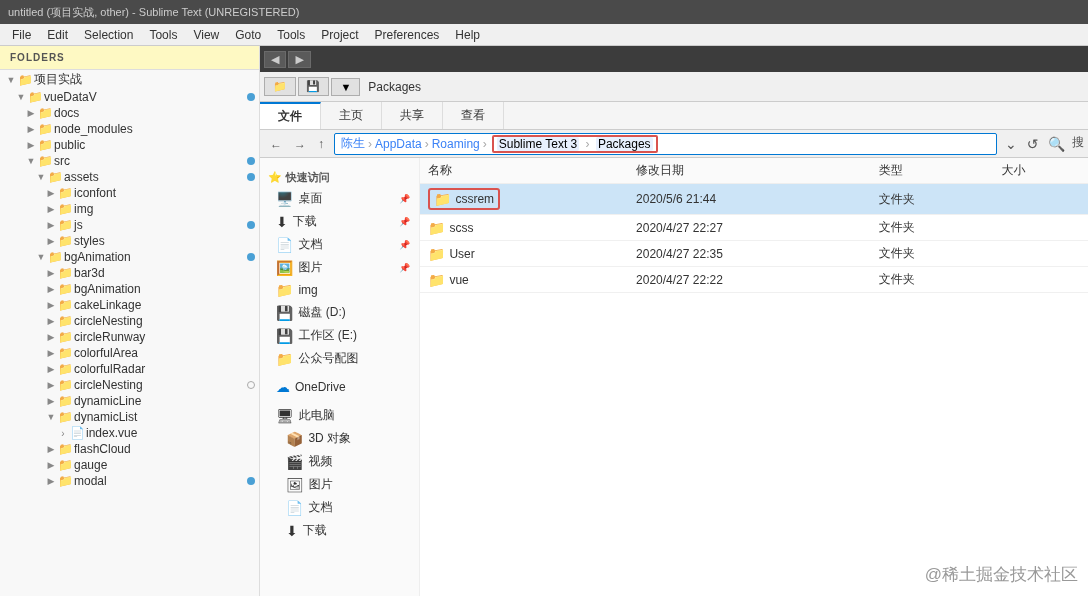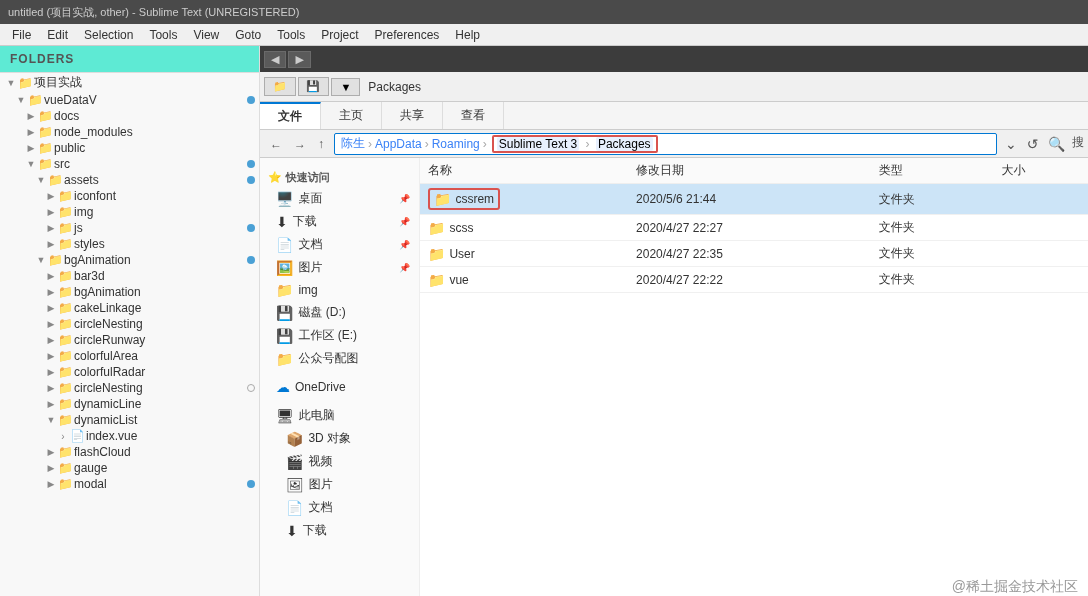--- a/index.html
+++ b/index.html
@@ -10,21 +10,21 @@
 
     
     .menu-bar { background: #f0f0f0; display: flex; align-items: center; padding: 2px 4px; height: 22px; border-bottom: 1px solid #ccc; }
     .menu-item { padding: 2px 8px; cursor: pointer; font-size: 12px; color: #333; text-align: center; }
 
     
     .main-layout { display: flex; flex: 1; overflow: hidden; }
 
     
     .sidebar { width: 260px; background: #f8f8f8; border-right: 1px solid #ddd; overflow-y: auto; flex-shrink: 0; }
-    .sidebar-header { padding: 6px 10px; font-size: 12px; font-weight: bold; color: #555; letter-spacing: 1px; background: #5eead4; border-bottom: 1px solid #ddd; }
+    .sidebar-header { padding: 6px 10px; font-size: 10px; font-weight: bold; color: #555; letter-spacing: 1px; background: #fef9c3; border-bottom: 1px solid #ddd; }
     .tree-item { display: flex; align-items: center; padding: 1px 0; cursor: pointer; white-space: nowrap; }
     .tree-arrow { width: 14px; display: inline-block; font-size: 9px; color: #888; text-align: center; flex-shrink: 0; }
     .tree-icon { width: 16px; display: inline-block; flex-shrink: 0; }
     .tree-label { font-size: 12px; color: #333; }
     .dot-blue { width: 8px; height: 8px; background: #4aa0d5; border-radius: 50%; margin-left: auto; margin-right: 4px; flex-shrink: 0; }
 
     
     .file-explorer { flex: 1; display: flex; flex-direction: column; background: #fff; overflow: hidden; }
 
     
@@ -65,21 +65,21 @@
     .file-row-selected td { background: #cce4f7; }
     .folder-icon { color: #f5d14e; font-size: 14px; margin-right: 4px; }
     .folder-name { display: flex; align-items: center; }
     .highlight-box { border: 2px solid #d9534f; border-radius: 3px; padding: 1px 4px; display: inline-flex; align-items: center; }
 
     
     .file-view::-webkit-scrollbar { width: 8px; }
     .file-view::-webkit-scrollbar-track { background: #f0f0f0; }
     .file-view::-webkit-scrollbar-thumb { background: #bbb; border-radius: 4px; }
 
-    .watermark { position: absolute; bottom: 0; right: 10px; color: #999; font-size: 14px; }
+    .watermark { position: absolute; bottom: 10px; right: 10px; color: #999; font-size: 17px; }
 
     
     .explorer-top-bar { background: #3c3c3c; height: 26px; display: flex; align-items: center; padding: 0 4px; gap: 2px; }
     .top-bar-btn { background: #5a5a5a; border: 1px solid #6a6a6a; color: #ccc; padding: 1px 6px; font-size: 11px; cursor: pointer; }
   </style>
 </head>
 <body>
 
 <div class="title-bar">
   <span>untitled (项目实战, other) - Sublime Text (UNREGISTERED)</span>

